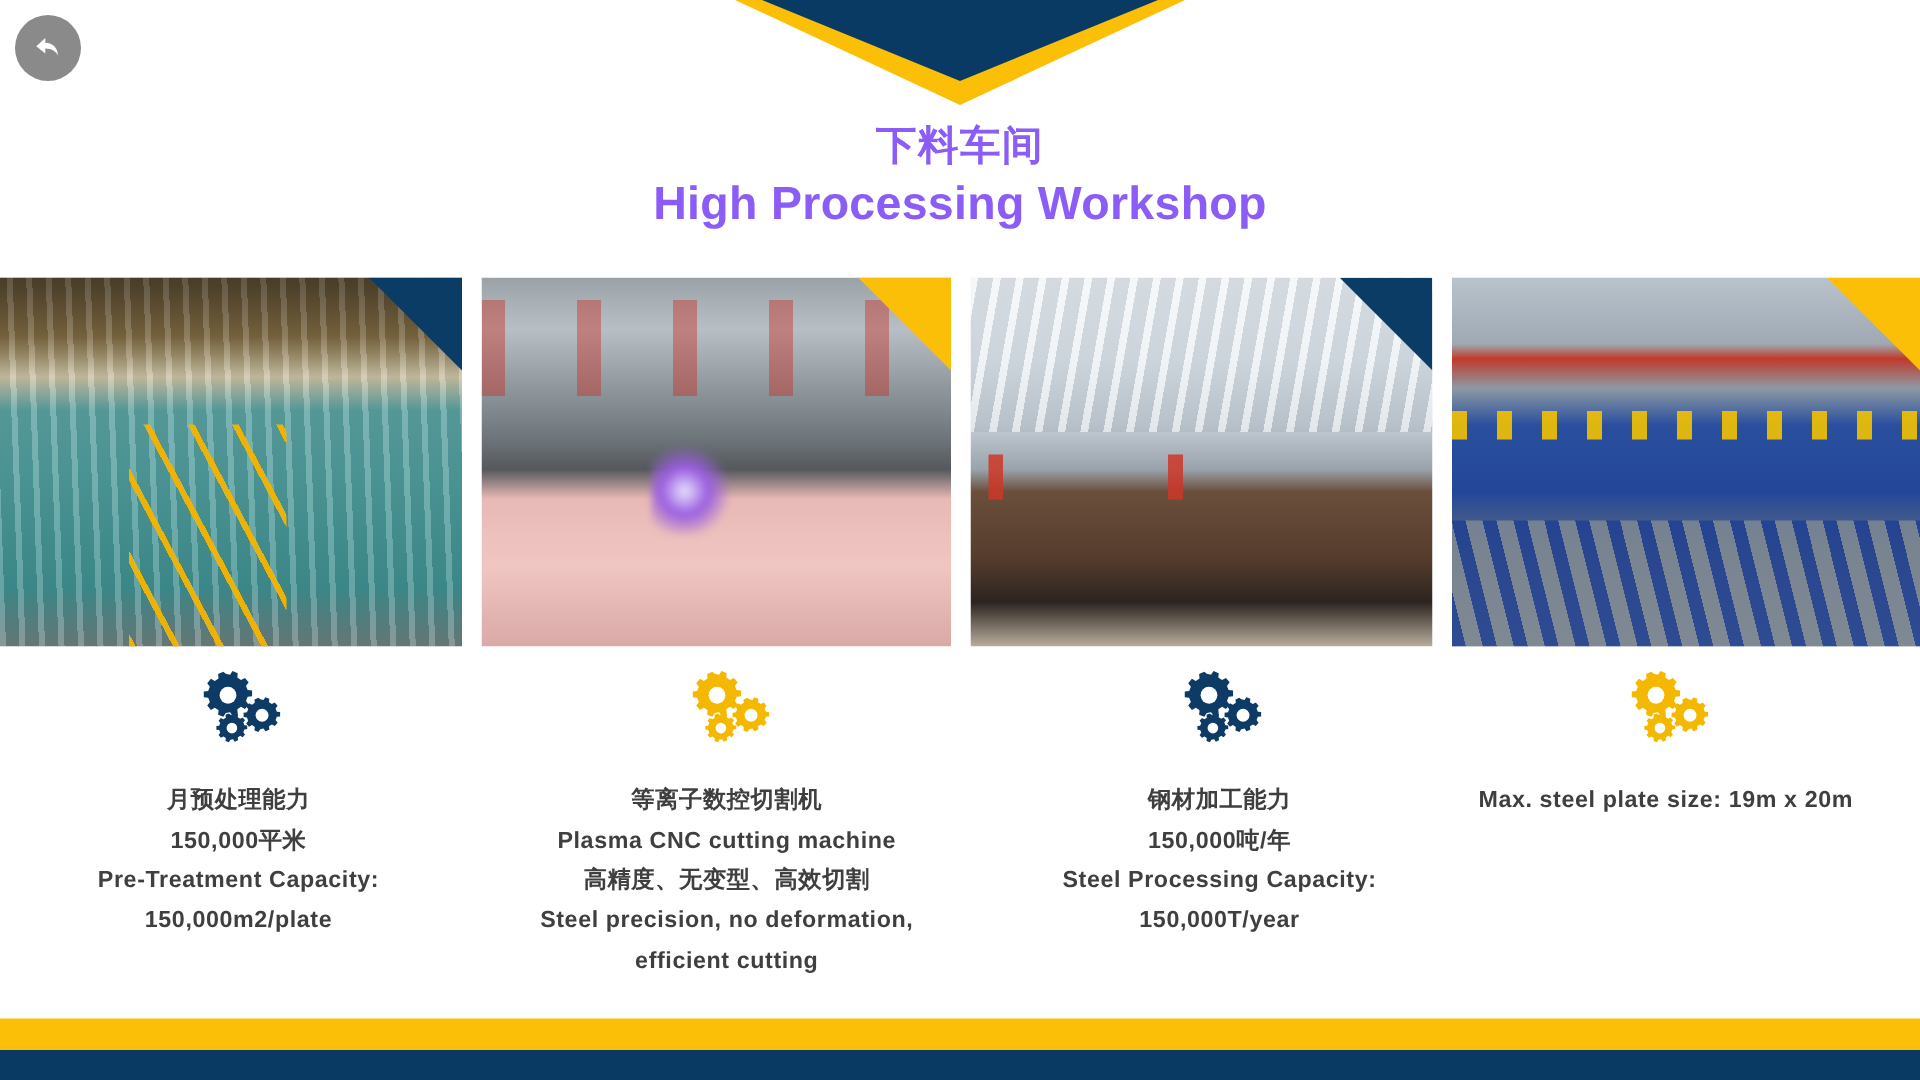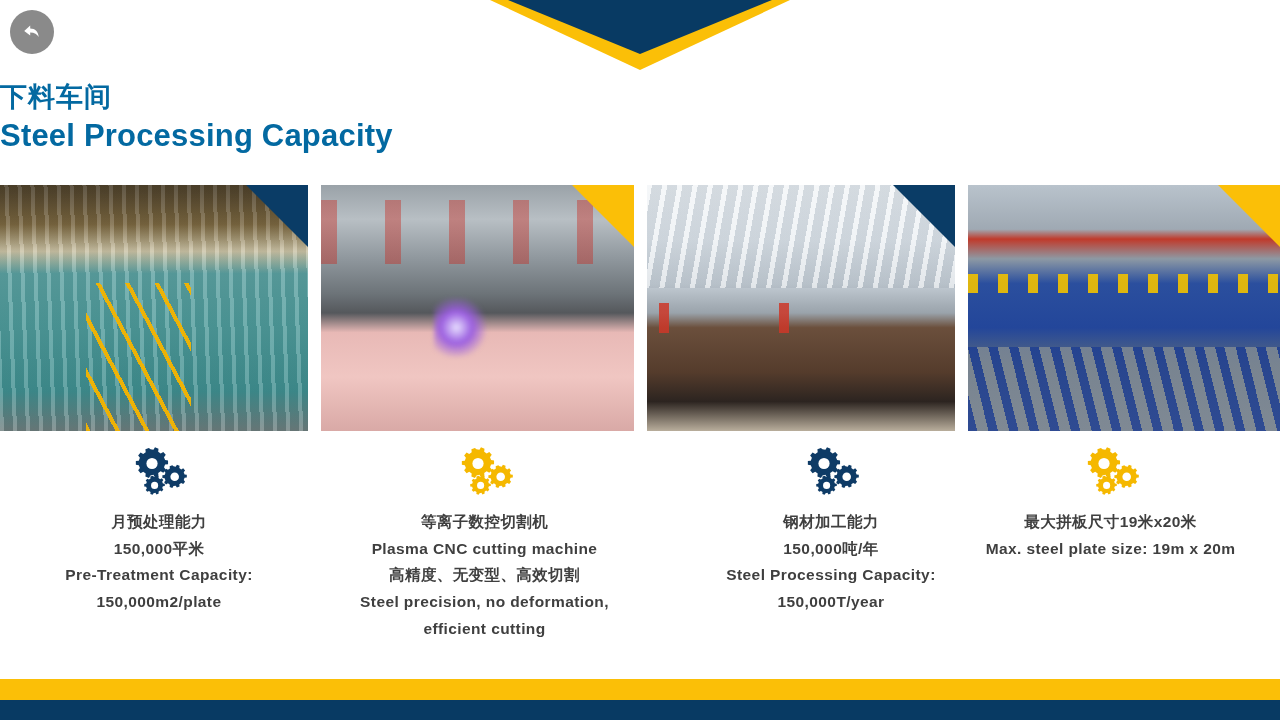--- a/index.html
+++ b/index.html
@@ -31,21 +31,21 @@
     position:absolute; left:10px; top:10px;
     width:44px; height:44px; border-radius:50%;
     background:#8a8a8a; border:none; cursor:pointer;
     display:flex; align-items:center; justify-content:center;
   }
   .back-btn svg{ width:24px; height:24px; display:block; }
 
   
   .titles{
     position:absolute; left:0; top:80px; width:1280px;
-    text-align:left; color:#0369a1;
+    text-align:center; color:#8b5cf6;
   }
   .title-cn{
     font-size:27px; font-weight:bold; line-height:1.32;
     letter-spacing:1px;
   }
   .title-en{
     font-size:31px; font-weight:bold; line-height:1.28;
     letter-spacing:0.2px;
   }
 
@@ -119,21 +119,21 @@
 
   
   .features{
     position:absolute; left:0; top:443px; width:1280px; height:215px;
   }
   .feature{
     position:absolute; top:0; text-align:center;
   }
   .gears{ height:58px; display:flex; align-items:center; justify-content:center; }
   .gears svg{ display:block; }
-  .feature .lines{ margin-top:8px; }
+  .feature .lines{ margin-top:20px; }
   .feature .line{
     font-size:15.5px; font-weight:bold; color:#3f3f3f;
     line-height:1.72; letter-spacing:.4px; white-space:nowrap;
   }
 
   
   .bar-gold{ position:absolute; left:0; top:679px; width:1280px; height:21px; background:#FBBF07; }
   .bar-navy{ position:absolute; left:0; top:700px; width:1280px; height:20px; background:#083A63; }
 </style>
 </head>
@@ -145,21 +145,21 @@
   </svg>
 </button>
 
 <div class="chevron-wrap">
   <div class="chevron-outer"></div>
   <div class="chevron-inner"></div>
 </div>
 
 <div class="titles">
   <div class="title-cn">下料车间</div>
-  <div class="title-en">Steel Processing Capacity</div>
+  <div class="title-en">High Processing Workshop</div>
 </div>
 
 <div class="panels">
 
   <div class="panel" style="left:0px;width:308px;">
     <div class="photo ph1" aria-label="Steel pre-treatment line in workshop"></div>
     <div class="corner navy"></div>
   </div>
 
   <div class="panel" style="left:321px;width:313px;">
@@ -217,21 +217,21 @@
     </div>
     <div class="lines">
       <div class="line">等离子数控切割机</div>
       <div class="line">Plasma CNC cutting machine</div>
       <div class="line">高精度、无变型、高效切割</div>
       <div class="line">Steel precision, no deformation,</div>
       <div class="line">efficient cutting</div>
     </div>
   </div>
 
-  <div class="feature" style="left:683px;width:296px;">
+  <div class="feature" style="left:665px;width:296px;">
     <div class="gears">
       <svg width="56" height="52" viewBox="0 0 56 52" aria-hidden="true">
         <g fill="#0E3B66">
           <path d="M19.5 3.2l2.9 .6 1.6-2.5 3.5 1.45 -.3 2.95 2.5 1.7 2.6-1.45 2.45 2.9 -1.75 2.4 1.1 2.8 2.95 .35 0 3.8 -2.95 .35 -1.1 2.8 1.75 2.4 -2.45 2.9 -2.6-1.45 -2.5 1.7 .3 2.95 -3.5 1.45 -1.6-2.5 -2.9 .6 -1.6 2.5 -3.5-1.45 .3-2.95 -2.5-1.7 -2.6 1.45 -2.45-2.9 1.75-2.4 -1.1-2.8 -2.95-.35 0-3.8 2.95-.35 1.1-2.8 -1.75-2.4 2.45-2.9 2.6 1.45 2.5-1.7 -.3-2.95 3.5-1.45z"></path>
           <circle cx="21" cy="17.5" r="5.6" fill="#ffffff"></circle>
           <path d="M42.5 20.2l2.2 .45 1.2-1.9 2.65 1.1 -.22 2.25 1.9 1.3 1.97-1.1 1.86 2.2 -1.33 1.82 .84 2.13 2.24 .27 0 2.88 -2.24 .27 -.84 2.13 1.33 1.82 -1.86 2.2 -1.97-1.1 -1.9 1.3 .22 2.25 -2.65 1.1 -1.2-1.9 -2.2 .45 -1.2 1.9 -2.65-1.1 .22-2.25 -1.9-1.3 -1.97 1.1 -1.86-2.2 1.33-1.82 -.84-2.13 -2.24-.27 0-2.88 2.24-.27 .84-2.13 -1.33-1.82 1.86-2.2 1.97 1.1 1.9-1.3 -.22-2.25 2.65-1.1z"></path>
           <circle cx="43.7" cy="30.8" r="4.3" fill="#ffffff"></circle>
           <path d="M22.6 30.5l1.85 .38 1.02-1.6 2.23 .92 -.19 1.9 1.6 1.09 1.66-.92 1.56 1.85 -1.12 1.53 .71 1.79 1.88 .22 0 2.42 -1.88 .22 -.71 1.79 1.12 1.53 -1.56 1.85 -1.66-.92 -1.6 1.09 .19 1.9 -2.23 .92 -1.02-1.6 -1.85 .38 -1.02 1.6 -2.23-.92 .19-1.9 -1.6-1.09 -1.66 .92 -1.56-1.85 1.12-1.53 -.71-1.79 -1.88-.22 0-2.42 1.88-.22 .71-1.79 -1.12-1.53 1.56-1.85 1.66 .92 1.6-1.09 -.19-1.9 2.23-.92z"></path>
           <circle cx="23.6" cy="39.4" r="3.55" fill="#ffffff"></circle>
         </g>
@@ -252,21 +252,20 @@
           <path d="M19.5 3.2l2.9 .6 1.6-2.5 3.5 1.45 -.3 2.95 2.5 1.7 2.6-1.45 2.45 2.9 -1.75 2.4 1.1 2.8 2.95 .35 0 3.8 -2.95 .35 -1.1 2.8 1.75 2.4 -2.45 2.9 -2.6-1.45 -2.5 1.7 .3 2.95 -3.5 1.45 -1.6-2.5 -2.9 .6 -1.6 2.5 -3.5-1.45 .3-2.95 -2.5-1.7 -2.6 1.45 -2.45-2.9 1.75-2.4 -1.1-2.8 -2.95-.35 0-3.8 2.95-.35 1.1-2.8 -1.75-2.4 2.45-2.9 2.6 1.45 2.5-1.7 -.3-2.95 3.5-1.45z"></path>
           <circle cx="21" cy="17.5" r="5.6" fill="#ffffff"></circle>
           <path d="M42.5 20.2l2.2 .45 1.2-1.9 2.65 1.1 -.22 2.25 1.9 1.3 1.97-1.1 1.86 2.2 -1.33 1.82 .84 2.13 2.24 .27 0 2.88 -2.24 .27 -.84 2.13 1.33 1.82 -1.86 2.2 -1.97-1.1 -1.9 1.3 .22 2.25 -2.65 1.1 -1.2-1.9 -2.2 .45 -1.2 1.9 -2.65-1.1 .22-2.25 -1.9-1.3 -1.97 1.1 -1.86-2.2 1.33-1.82 -.84-2.13 -2.24-.27 0-2.88 2.24-.27 .84-2.13 -1.33-1.82 1.86-2.2 1.97 1.1 1.9-1.3 -.22-2.25 2.65-1.1z"></path>
           <circle cx="43.7" cy="30.8" r="4.3" fill="#ffffff"></circle>
           <path d="M22.6 30.5l1.85 .38 1.02-1.6 2.23 .92 -.19 1.9 1.6 1.09 1.66-.92 1.56 1.85 -1.12 1.53 .71 1.79 1.88 .22 0 2.42 -1.88 .22 -.71 1.79 1.12 1.53 -1.56 1.85 -1.66-.92 -1.6 1.09 .19 1.9 -2.23 .92 -1.02-1.6 -1.85 .38 -1.02 1.6 -2.23-.92 .19-1.9 -1.6-1.09 -1.66 .92 -1.56-1.85 1.12-1.53 -.71-1.79 -1.88-.22 0-2.42 1.88-.22 .71-1.79 -1.12-1.53 1.56-1.85 1.66 .92 1.6-1.09 -.19-1.9 2.23-.92z"></path>
           <circle cx="23.6" cy="39.4" r="3.55" fill="#ffffff"></circle>
         </g>
       </svg>
     </div>
     <div class="lines">
-      <div class="line">最大拼板尺寸19米x20米</div>
       <div class="line">Max. steel plate size: 19m x 20m</div>
     </div>
   </div>
 
 </div>
 
 <div class="bar-gold"></div>
 <div class="bar-navy"></div>
 
 </body></html>

